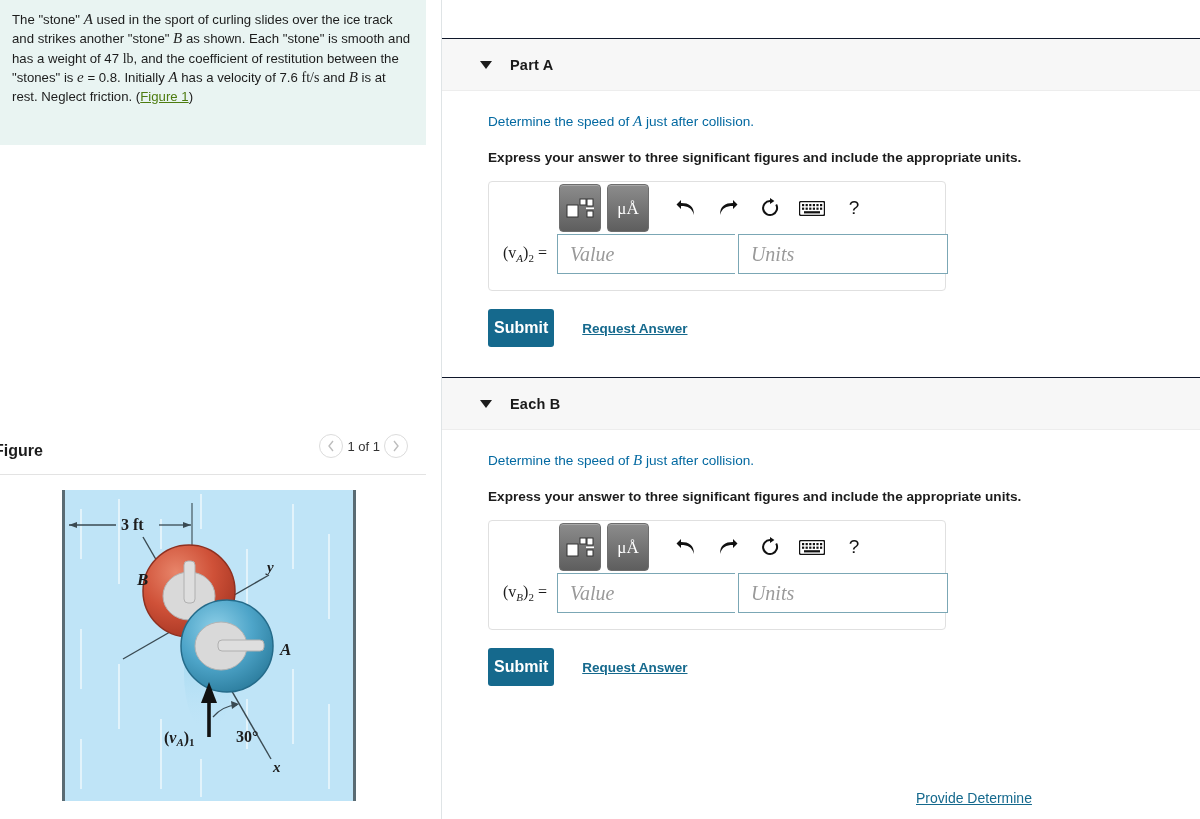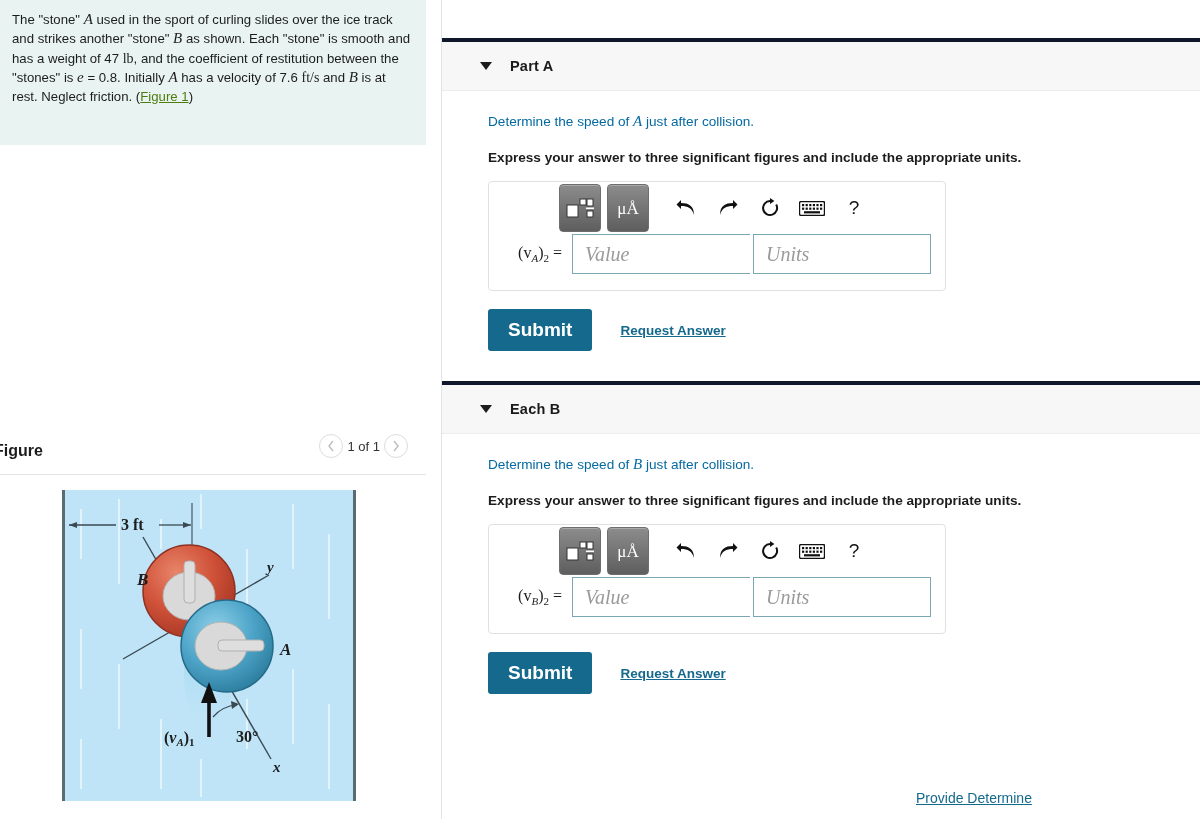--- a/index.html
+++ b/index.html
@@ -67,21 +67,21 @@
     width: 296px; height: 313px;
   }
   .figure-box svg { display: block; }
 
   
   .right-col {
     flex: 1 1 auto; position: relative; height: 819px; background: #fff;
   }
   .part-header {
     background: #f7f7f7;
-    border-top: 4px solid #0f172a;
+    border-top: 1px solid #0f172a;
     border-bottom: 1px solid #ededed;
     height: 53px;
     display: flex; align-items: center;
     padding-left: 38px;
   }
   .caret {
     width: 0; height: 0;
     border-left: 6px solid transparent;
     border-right: 6px solid transparent;
     border-top: 8px solid #1c1c1c;
@@ -147,31 +147,31 @@
     background: #fff;
     font-family: "Liberation Serif", serif;
     font-style: italic;
     font-size: 20px;
     color: #9a9a9a;
     padding: 7px 12px;
     outline: none;
   }
   .inp::placeholder { color: #9a9a9a; opacity: 1; font-style: italic; }
   .inp-value { width: 178px; border-right: none; }
-  .inp-units { width: 178px; margin-left: 3px; }
+  .inp-units { width: 210px; margin-left: 3px; }
 
   .submit-row {
     display: flex; align-items: center; margin-top: 18px;
   }
   .submit-btn {
     background: #15698d; color: #fff;
     border: none; border-radius: 3px;
     font-family: "Liberation Sans", sans-serif;
-    font-size: 19px; font-weight: bold;
-    padding: 10px 20px; cursor: pointer;
+    font-size: 16px; font-weight: bold;
+    padding: 10px 6px; cursor: pointer;
   }
   .request-link {
     margin-left: 28px;
     color: #15698d; font-size: 13.5px; font-weight: bold;
     text-decoration: underline; cursor: pointer;
   }
   .feedback-link {
     position: absolute; left: 474px; top: 790px;
     color: #15698d; font-size: 14px;
     text-decoration: underline; cursor: pointer;

